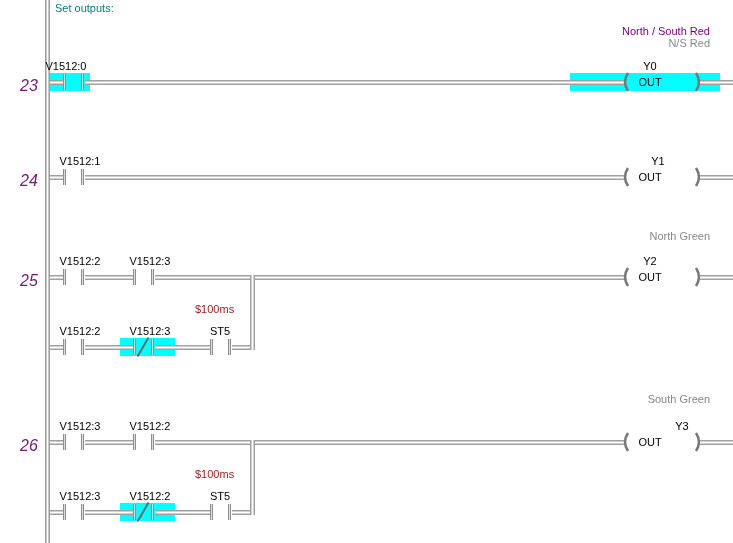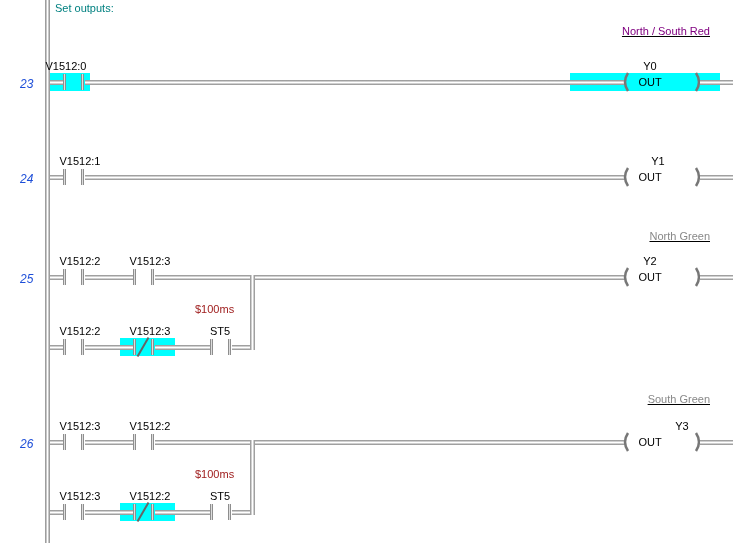--- a/index.html
+++ b/index.html
@@ -17,33 +17,32 @@
     position: absolute;
     left: 45px;
     top: 0;
     width: 5px;
     height: 543px;
     background: linear-gradient(to right, #888 0%, #ddd 40%, #fff 50%, #ddd 60%, #888 100%);
   }
   .rung-num {
     position: absolute;
     font-style: italic;
-    color: #1d4ed8;
-    font-size: 12px;
+    color: #701a75;
+    font-size: 16px;
   }
   .header-text {
     position: absolute;
     color: #008080;
     font-size: 11px;
   }
   .comment {
     position: absolute;
     text-align: right;
     font-size: 11px;
-    text-decoration: underline;
   }
   .comment .title { color: #800080; }
   .comment .sub { color: #888; }
   .timer-val { color: #a02020; position: absolute; font-size: 11px; }
   .elem-label {
     position: absolute;
     font-size: 11px;
     color: #000;
     text-align: center;
     width: 60px;
@@ -88,20 +87,21 @@
 </style>
 </head>
 <body>
 
 <div class="leftrail"></div>
 
 <div class="header-text" style="left:55px; top:2px;">Set outputs:</div>
 
 <div class="comment" style="left:560px; top:25px; width:150px;">
   <div class="title">North / South Red</div>
+  <div class="sub">N/S Red</div>
 </div>
 <div class="rung-num" style="left:20px; top:77px;">23</div>
 <div class="elem-label" style="left:36px; top:60px;">V1512:0</div>
 <div class="elem-label" style="left:620px; top:60px;">Y0</div>
 
 <div class="hl" style="left:50px; top:73px; width:40px; height:18px;"></div>
 <div class="hl" style="left:570px; top:73px; width:150px; height:18px;"></div>
 
 <div class="wire-h" style="left:50px; top:80px; width:15px;"></div>
 <div class="contact" style="left:63px; top:80px;">

